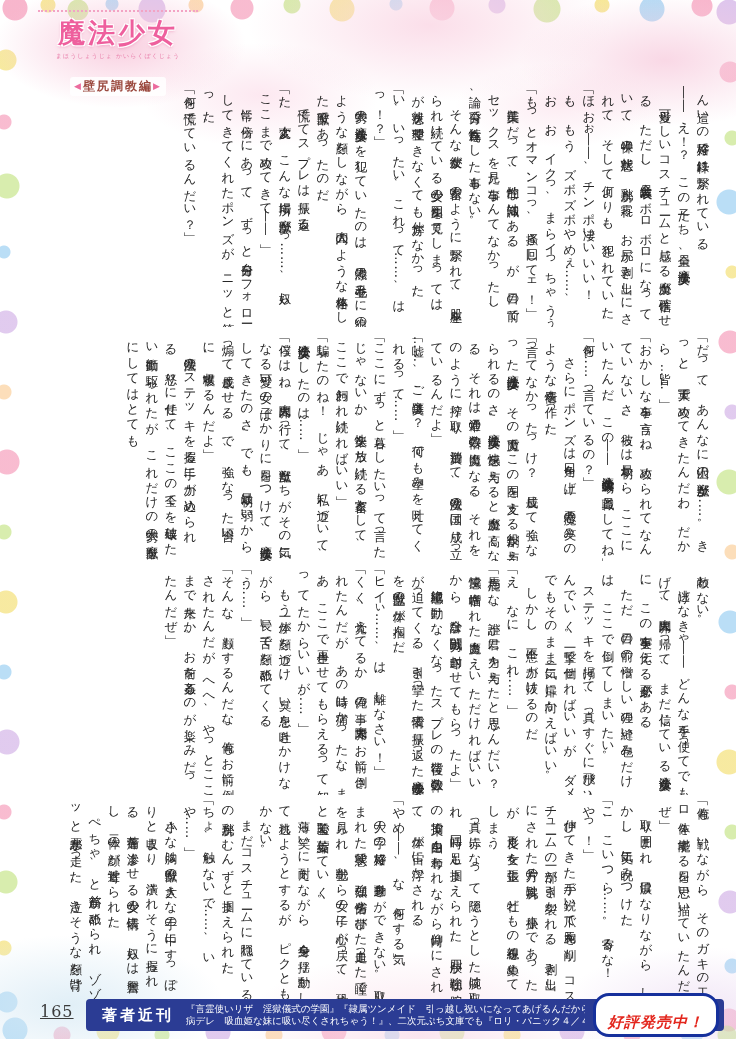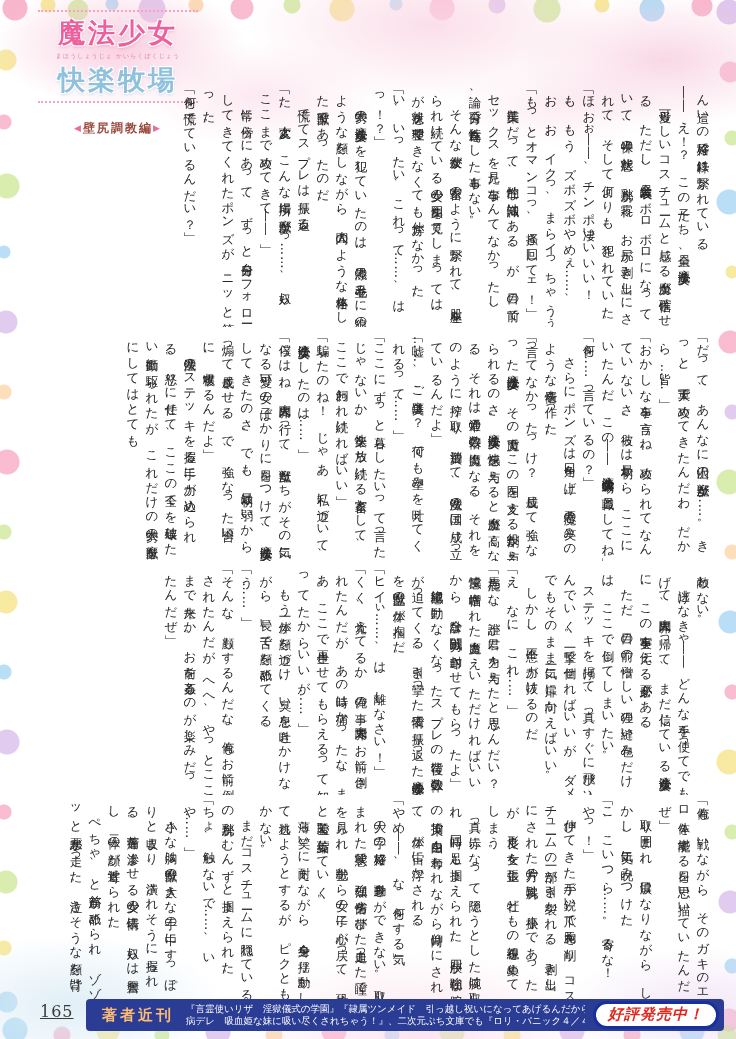--- a/index.html
+++ b/index.html
@@ -121,38 +121,37 @@
   .band-4{top:797px;height:203px;}
   .band p{margin:0;padding:0;}
 
   
   .page-number{position:absolute;left:40px;top:1002px;font-size:16px;color:#3a3a3a;letter-spacing:1px;text-decoration:underline;}
   .footer-bar{
     position:absolute;left:86px;top:999px;height:32px;width:638px;
     background:#2b3c94;border-radius:4px;display:flex;align-items:center;
     font-family:"DejaVu Sans","Liberation Sans",sans-serif;
   }
-  .footer-label{color:#fdba74;font-size:15px;font-weight:bold;letter-spacing:3px;margin-left:16px;white-space:nowrap;}
+  .footer-label{color:#ffffff;font-size:15px;font-weight:bold;letter-spacing:3px;margin-left:16px;white-space:nowrap;}
   .footer-titles{margin-left:12px;flex:1;overflow:hidden;}
   .footer-titles div{color:#ffffff;font-size:9.5px;line-height:12px;white-space:nowrap;}
   .promo-badge{
     background:#ffffff;border:3px solid #16309c;border-radius:16px;
     color:#e3261d;font-size:15px;font-weight:bold;font-style:italic;
-    padding:1px 12px 2px 12px;margin:0 5px 0 8px;white-space:nowrap;letter-spacing:1px;
+    padding:17px 12px 2px 12px;margin:0 5px 0 8px;white-space:nowrap;letter-spacing:1px;
   }
 </style>
 </head>
 <body>
 
 <div class="page">
 
   <div class="logo">
     <div class="logo-top">魔法少女</div>
     <div class="logo-kana">まほうしょうじょ かいらくぼくじょう</div>
-    <div class="logo-bottom">快楽牧場</div>
     <div class="edition"><span class="arr">◀</span><span>壁尻調教編</span><span class="arr">▶</span></div>
   </div>
 
   <section class="band band-1">
       <p>ん這いの格好で鉄枠に繋がれている。</p>
       <p>――え！？　この子たち、全員、魔法少女？</p>
       <p>　可愛らしいコスチュームと感じる魔力が確信させる。ただし、全員衣装はボロボロになっていて、半裸の状態だ。乳房が零れ、お尻が剥き出しにされて、そして何よりも、犯されていた。</p>
       <p>「ほおぉ――、チンポ凄いいいい！　も、もう、ズボズボやめぇ……、お、お、イクっ、まらイっちゃうぅ」</p>
       <p>「もっとオマンコっ、掻き回してェ！」</p>
       <p>　美葉にだって、性的な知識はある。が、目の前でセックスを見た事なんてなかったし、勿論、自分で性行為をした事もない。</p>

